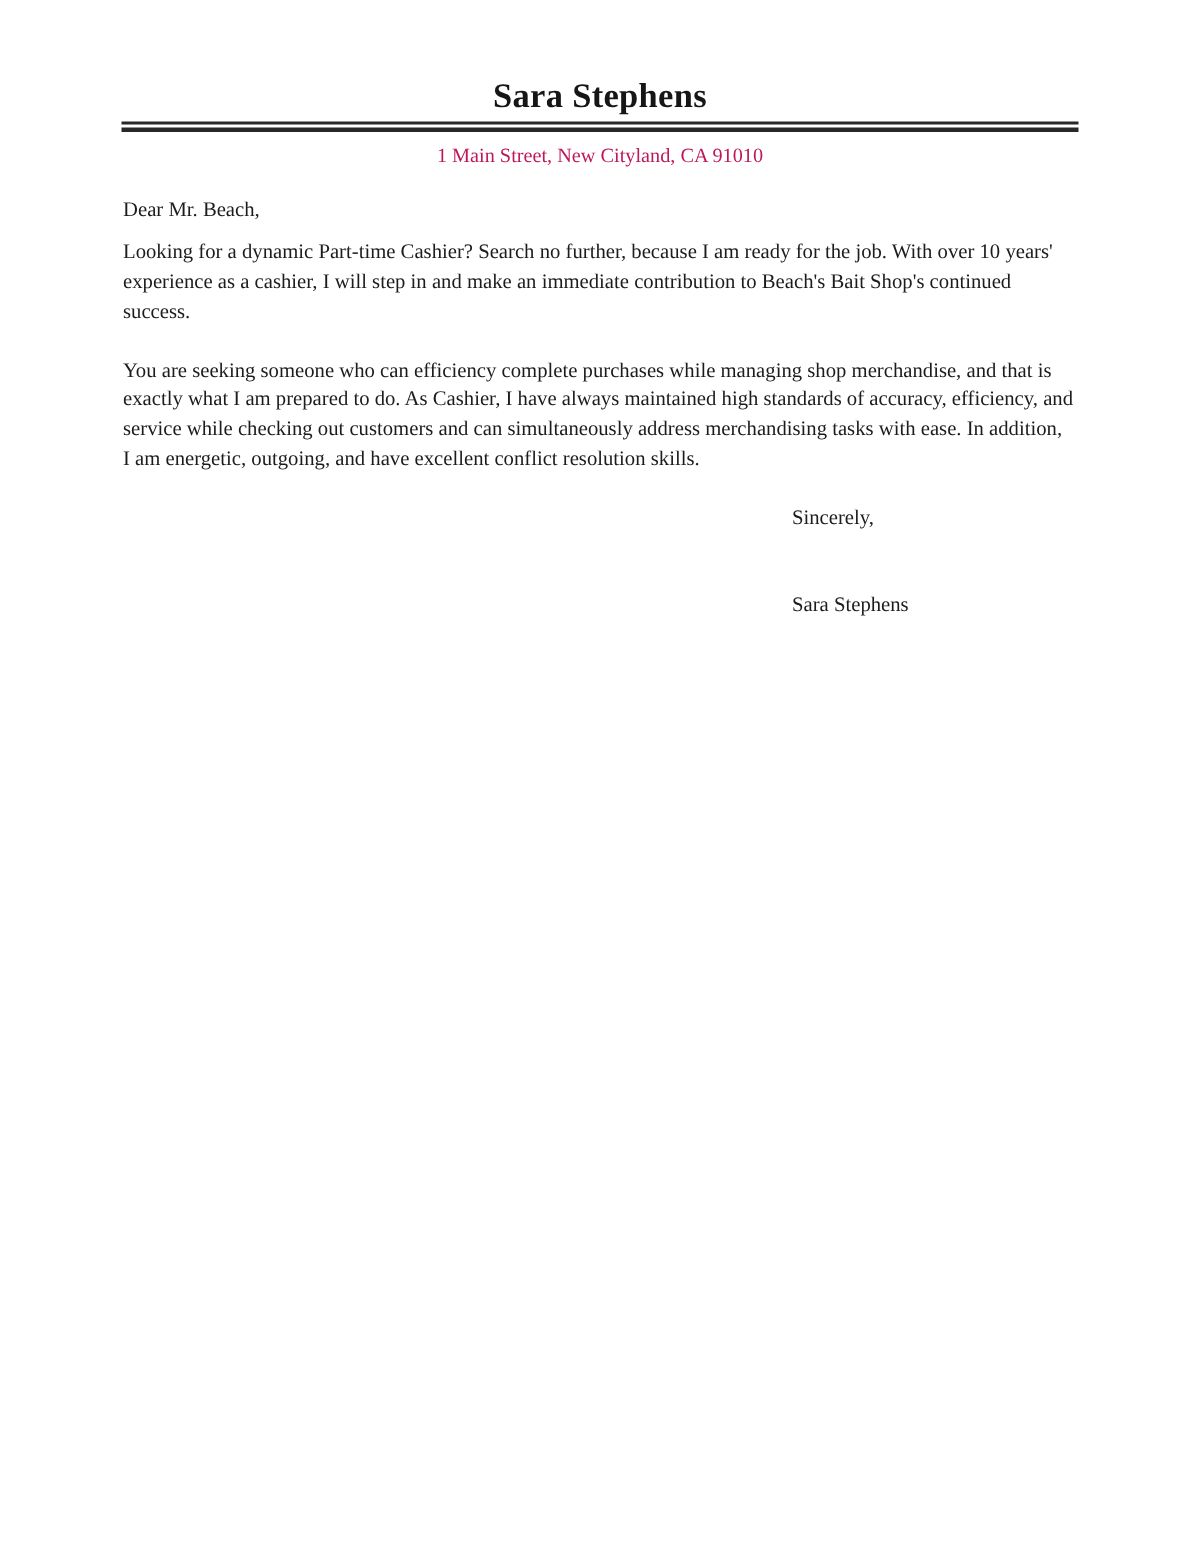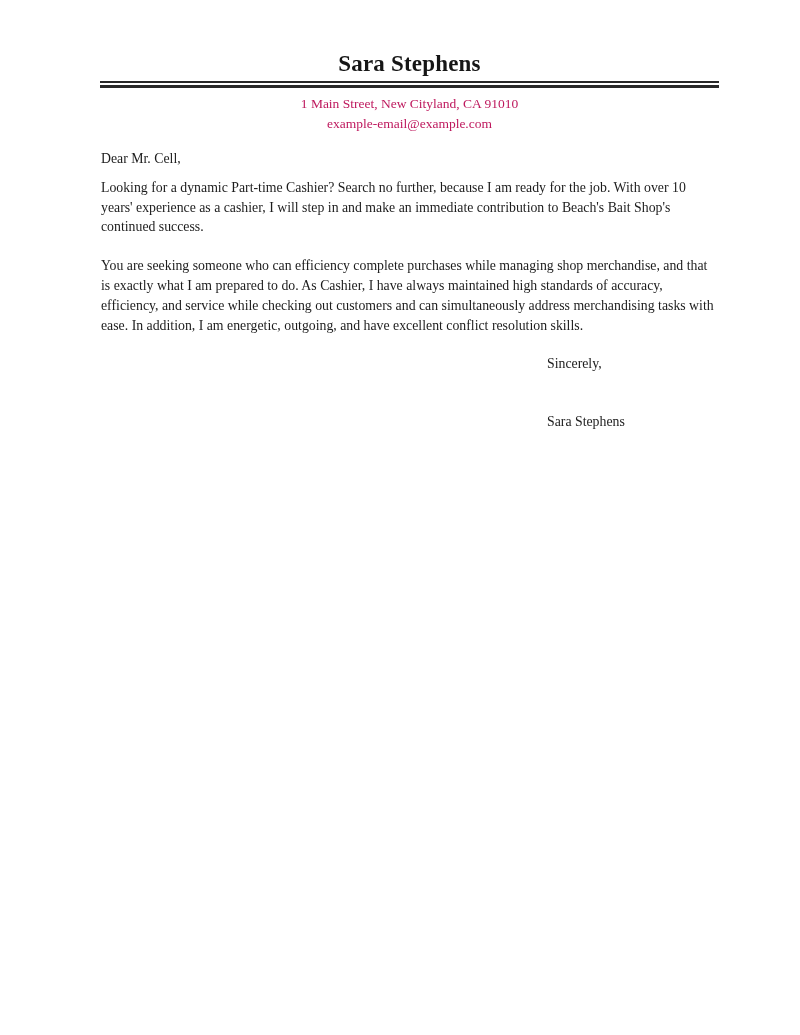--- a/index.html
+++ b/index.html
@@ -9,21 +9,20 @@
   }
   .page {
     position: relative;
     width: 800px;
     height: 753px;
     background: #ffffff;
     font-family: "Liberation Serif", "DejaVu Serif", serif;
     color: #1c1c1c;
     overflow: hidden;
     box-sizing: border-box;
-    padding-left: 19px;
   }
   .header {
     text-align: center;
   }
   .author-name {
     margin: 0;
     padding-top: 50px;
     font-size: 23px;
     line-height: 27px;
     font-weight: 700;
@@ -67,26 +66,25 @@
 </head>
 <body>
 
 <div class="page">
 
   <header class="header">
     <h1 class="author-name">Sara Stephens</h1>
     <div class="double-rule"></div>
     <div class="contact">
       <div>1 Main Street, New Cityland, CA 91010</div>
-      <div>example-email@example.com</div>
     </div>
   </header>
 
   <main class="letter-body">
-    <p class="salutation">Dear Mr. Cell,</p>
+    <p class="salutation">Dear Mr. Beach,</p>
     <p>Looking for a dynamic Part-time Cashier? Search no further, because I am ready for the job. With over 10 years' experience as a cashier, I will step in and make an immediate contribution to Beach's Bait Shop's continued success.</p>
     <p>You are seeking someone who can efficiency complete purchases while managing shop merchandise, and that is exactly what I am prepared to do. As Cashier, I have always maintained high standards of accuracy, efficiency, and service while checking out customers and can simultaneously address merchandising tasks with ease. In addition, I am energetic, outgoing, and have excellent conflict resolution skills.</p>
 
     <div class="closing">
       <p>Sincerely,</p>
       <p class="signature">Sara Stephens</p>
     </div>
   </main>
 
 </div>

